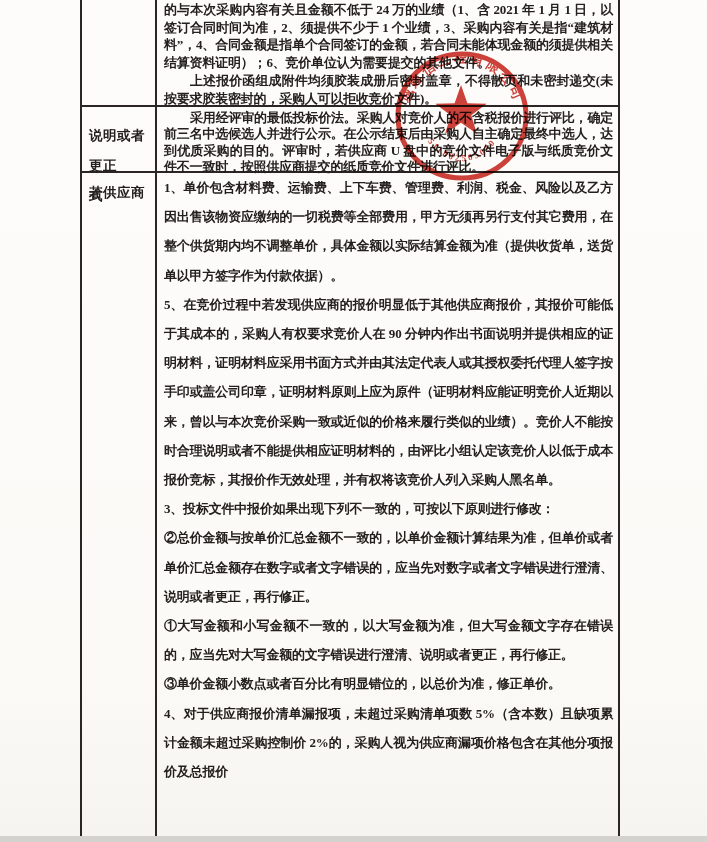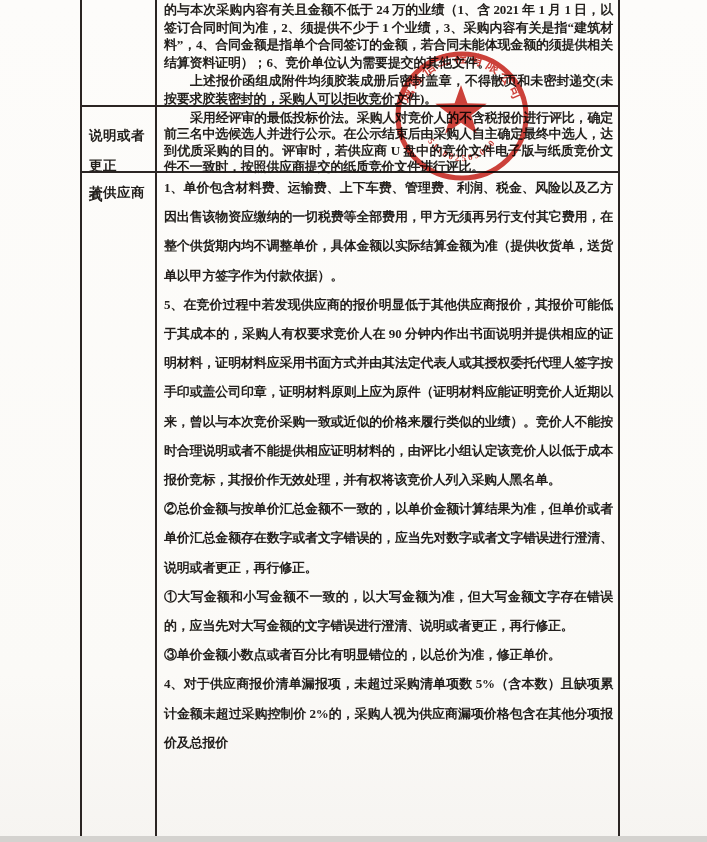--- a/index.html
+++ b/index.html
@@ -93,20 +93,21 @@
       </div>
     </div>
 
     <div class="row row-3">
       <div class="label-cell">
         <div>若供应商</div>
       </div>
       <div class="body-cell">
         <p>1、单价包含材料费、运输费、上下车费、管理费、利润、税金、风险以及乙方因出售该物资应缴纳的一切税费等全部费用，甲方无须再另行支付其它费用，在整个供货期内均不调整单价，具体金额以实际结算金额为准（提供收货单，送货单以甲方签字作为付款依据）。</p>
         <p>5、在竞价过程中若发现供应商的报价明显低于其他供应商报价，其报价可能低于其成本的，采购人有权要求竞价人在 90 分钟内作出书面说明并提供相应的证明材料，证明材料应采用书面方式并由其法定代表人或其授权委托代理人签字按手印或盖公司印章，证明材料原则上应为原件（证明材料应能证明竞价人近期以来，曾以与本次竞价采购一致或近似的价格来履行类似的业绩）。竞价人不能按时合理说明或者不能提供相应证明材料的，由评比小组认定该竞价人以低于成本报价竞标，其报价作无效处理，并有权将该竞价人列入采购人黑名单。</p>
+        <p>3、投标文件中报价如果出现下列不一致的，可按以下原则进行修改：</p>
         <p>②总价金额与按单价汇总金额不一致的，以单价金额计算结果为准，但单价或者单价汇总金额存在数字或者文字错误的，应当先对数字或者文字错误进行澄清、说明或者更正，再行修正。</p>
         <p>①大写金额和小写金额不一致的，以大写金额为准，但大写金额文字存在错误的，应当先对大写金额的文字错误进行澄清、说明或者更正，再行修正。</p>
         <p>③单价金额小数点或者百分比有明显错位的，以总价为准，修正单价。</p>
         <p>4、对于供应商报价清单漏报项，未超过采购清单项数 5%（含本数）且缺项累计金额未超过采购控制价 2%的，采购人视为供应商漏项价格包含在其他分项报价及总报价</p>
       </div>
     </div>
 
   </div>
 
   <svg class="seal" viewBox="0 0 140 136">

